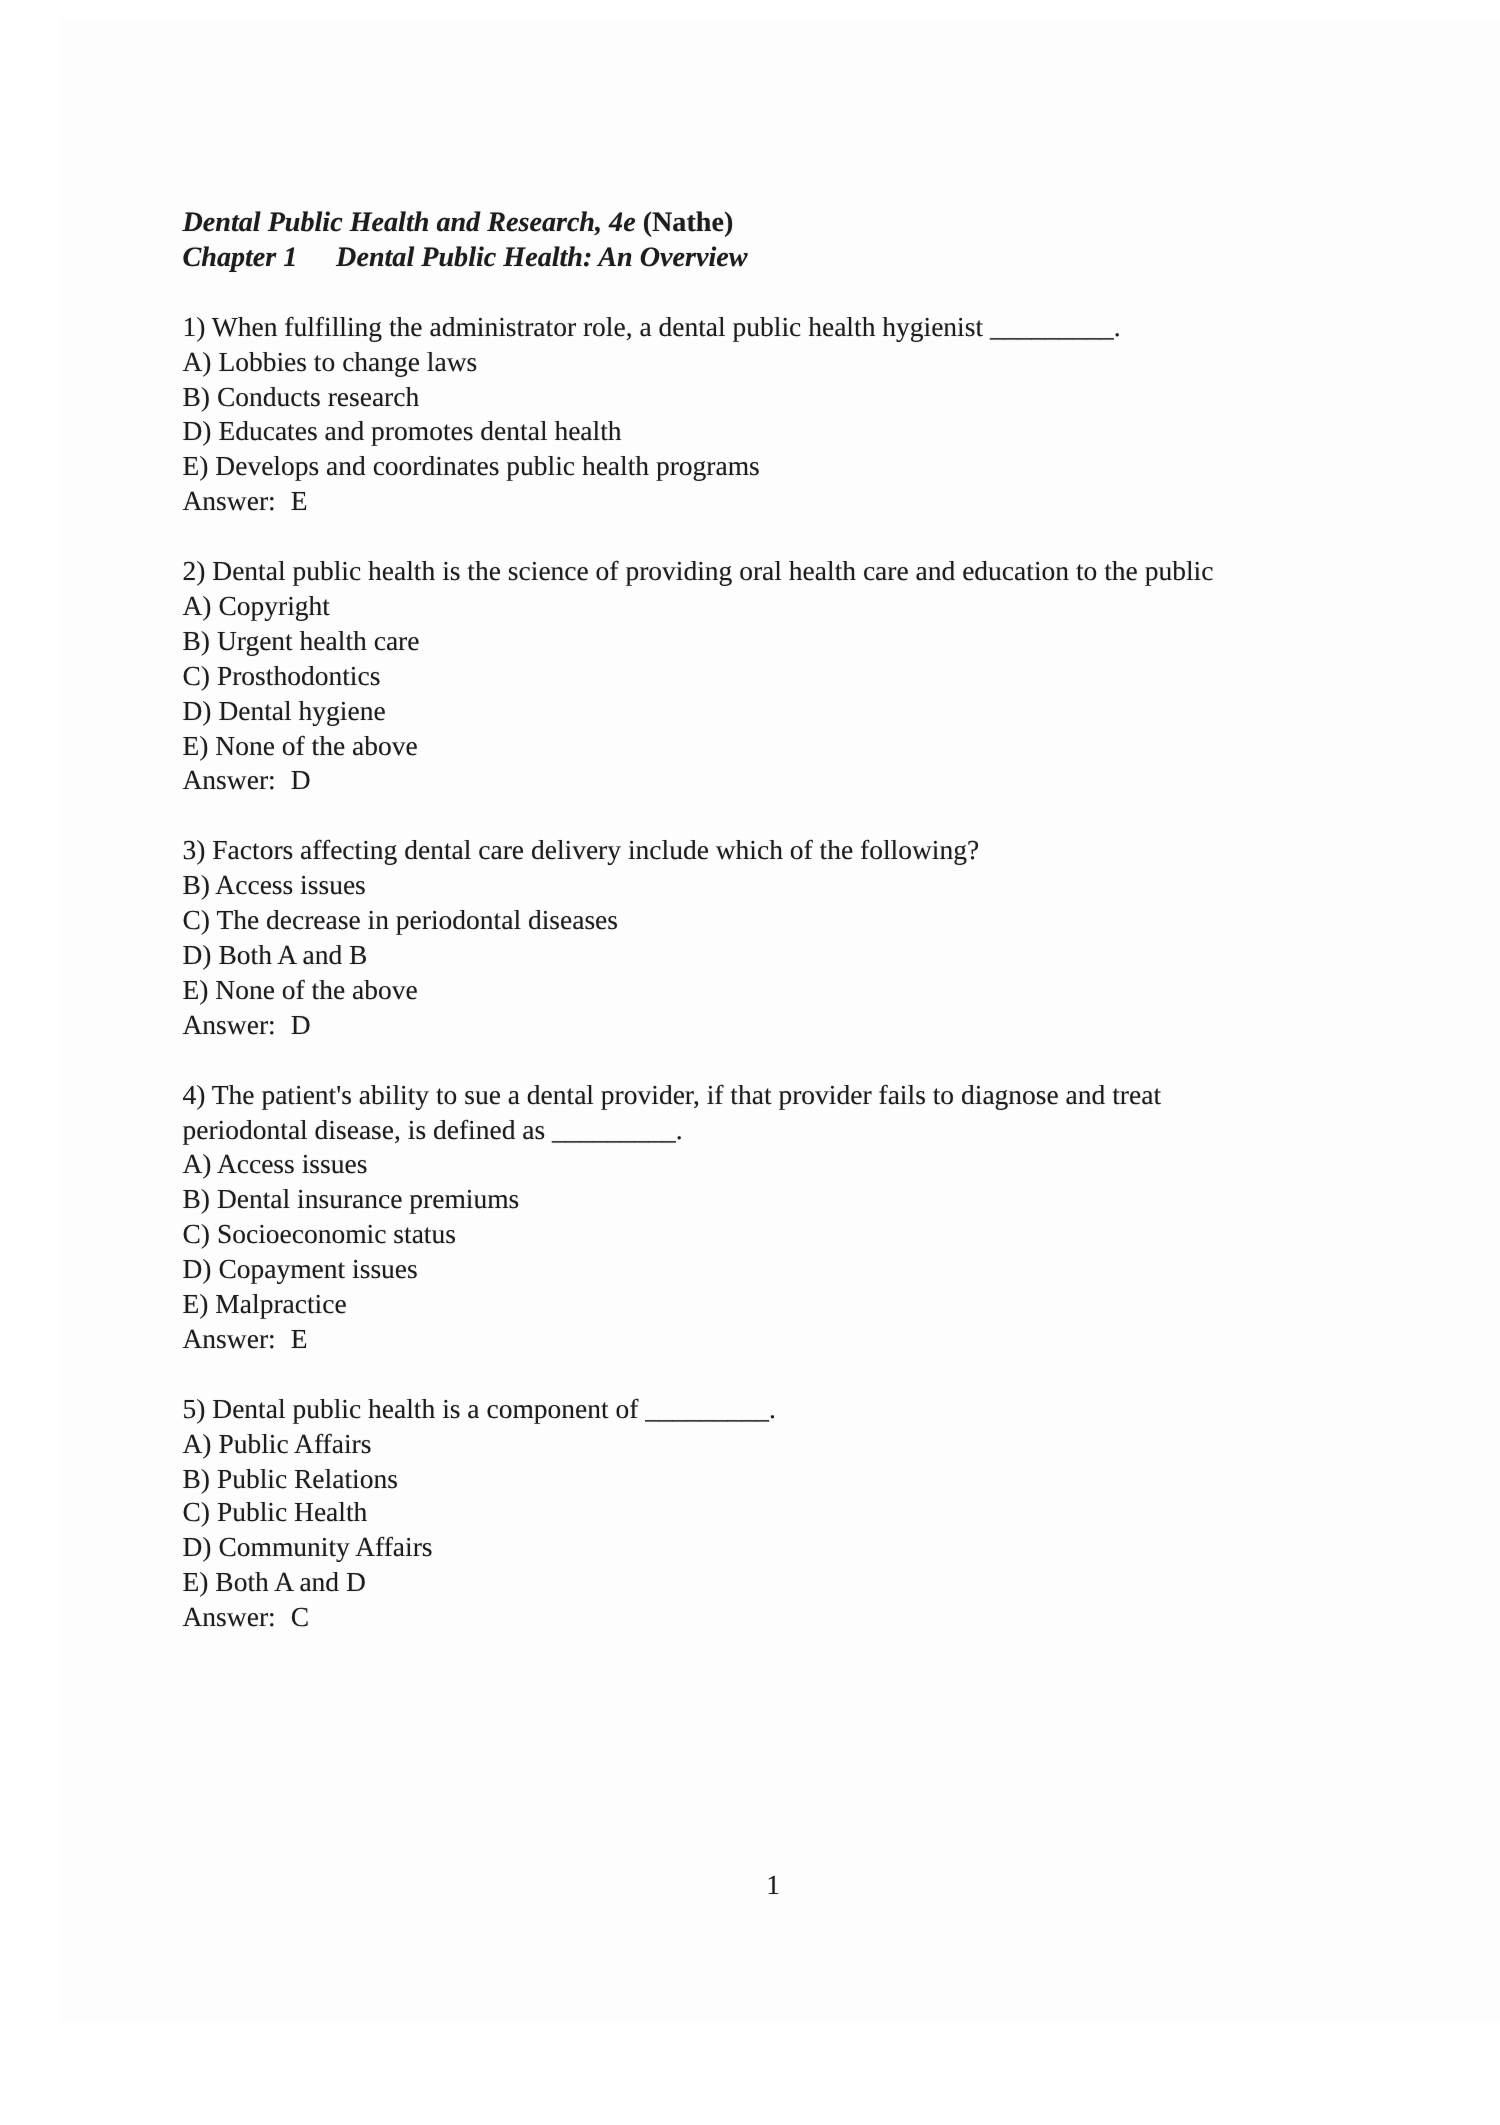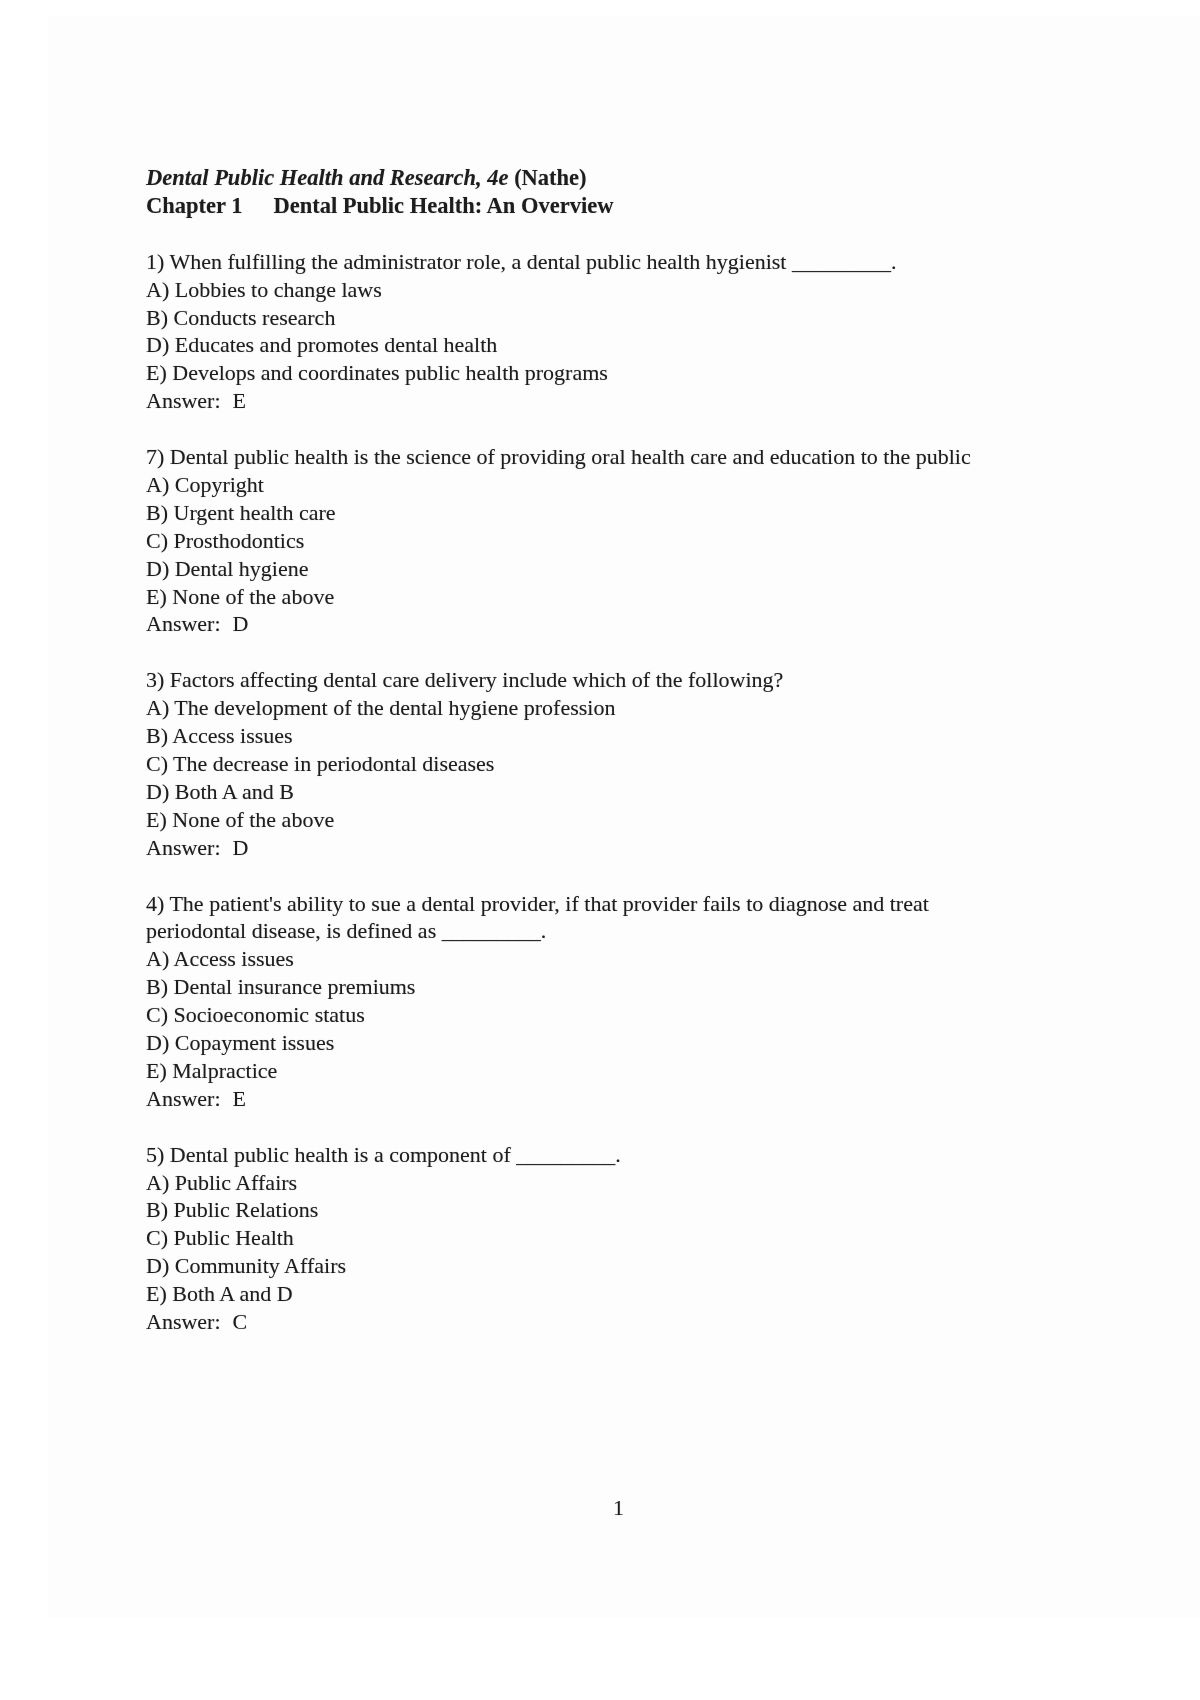--- a/index.html
+++ b/index.html
@@ -79,45 +79,44 @@
 </head>
 <body>
 
 <div class="canvas">
   <div class="scan-area"></div>
 
   <div class="content">
 
     <div class="block">
       <span class="title-line"><span class="title-italic">Dental Public Health and Research, 4e</span><span> (Nathe)</span></span>
-      <span class="title-line" style="display:block;"><span class="chapter-label">Chapter 1</span><span>Dental Public Health: An Overview</span></span>
+      <span class="title-line" style="display:block;font-style:italic;"><span class="chapter-label">Chapter 1</span><span>Dental Public Health: An Overview</span></span>
     </div>
 
     <div class="block">
       <span class="q-line">1) When fulfilling the administrator role, a dental public health hygienist _________.</span>
       <span class="choice-line">A) Lobbies to change laws</span>
       <span class="choice-line">B) Conducts research</span>
       <span class="choice-line">D) Educates and promotes dental health</span>
       <span class="choice-line">E) Develops and coordinates public health programs</span>
       <span class="answer-line"><span>Answer:</span><span class="answer-value">E</span></span>
     </div>
 
     <div class="block">
-      <span class="q-line">7) Dental public health is the science of providing oral health care and education to the public</span>
+      <span class="q-line">2) Dental public health is the science of providing oral health care and education to the public</span>
       <span class="choice-line">A) Copyright</span>
       <span class="choice-line">B) Urgent health care</span>
       <span class="choice-line">C) Prosthodontics</span>
       <span class="choice-line">D) Dental hygiene</span>
       <span class="choice-line">E) None of the above</span>
       <span class="answer-line"><span>Answer:</span><span class="answer-value">D</span></span>
     </div>
 
     <div class="block">
       <span class="q-line">3) Factors affecting dental care delivery include which of the following?</span>
-      <span class="choice-line">A) The development of the dental hygiene profession</span>
       <span class="choice-line">B) Access issues</span>
       <span class="choice-line">C) The decrease in periodontal diseases</span>
       <span class="choice-line">D) Both A and B</span>
       <span class="choice-line">E) None of the above</span>
       <span class="answer-line"><span>Answer:</span><span class="answer-value">D</span></span>
     </div>
 
     <div class="block">
       <span class="q-line">4) The patient's ability to sue a dental provider, if that provider fails to diagnose and treat</span>
       <span class="q-line">periodontal disease, is defined as _________.</span>

